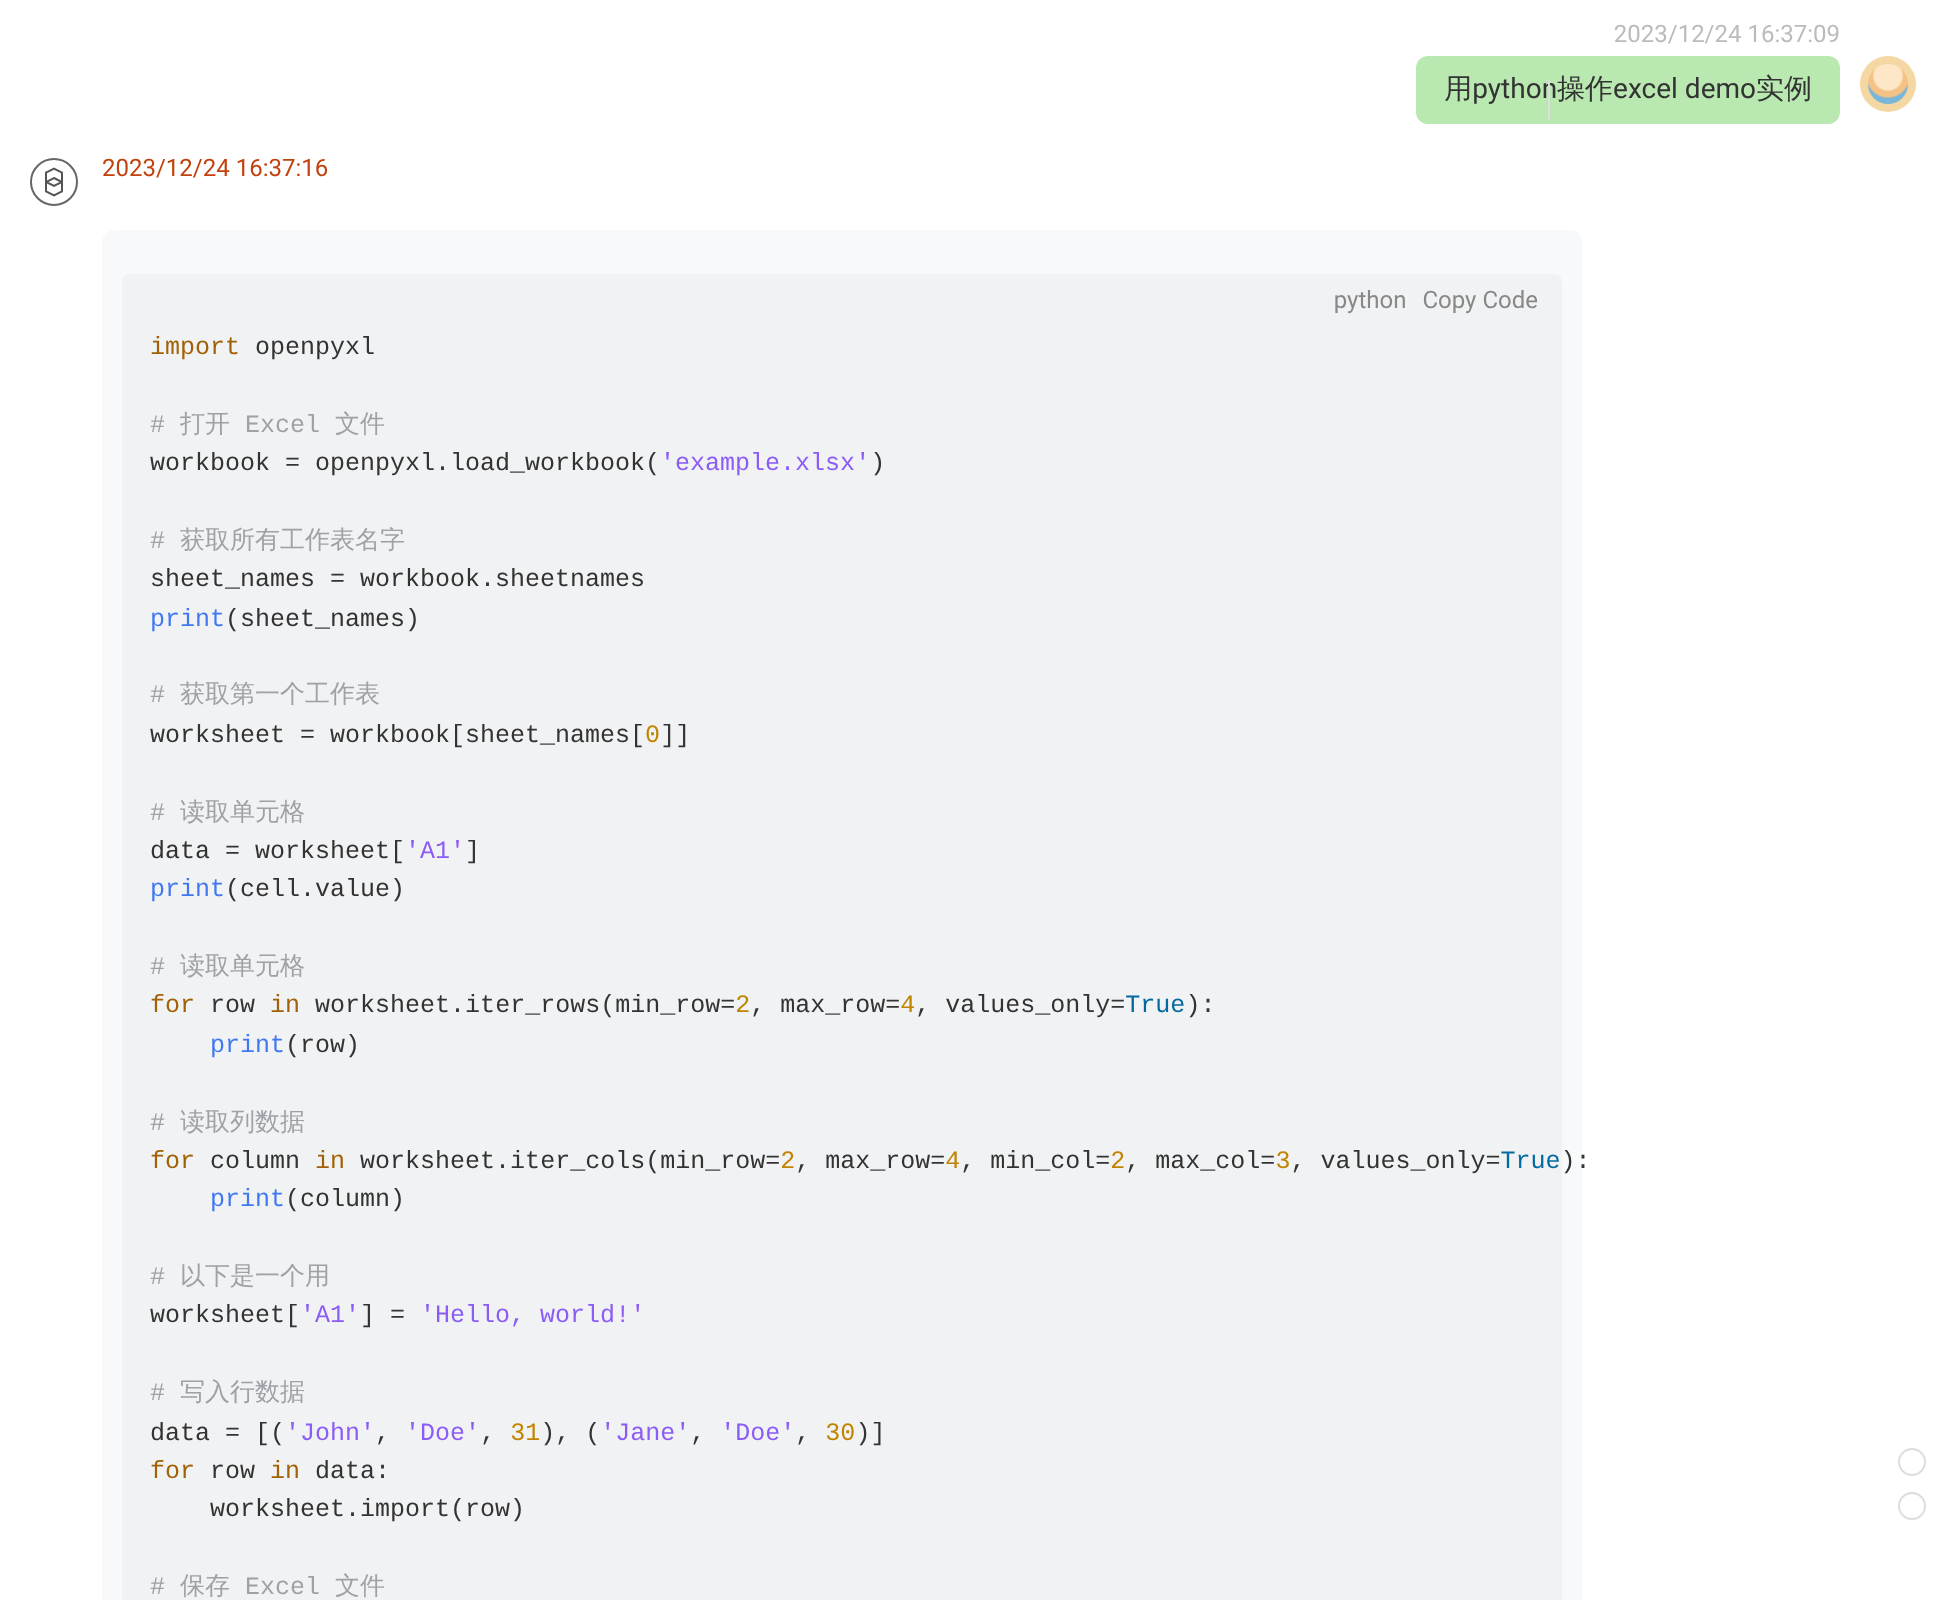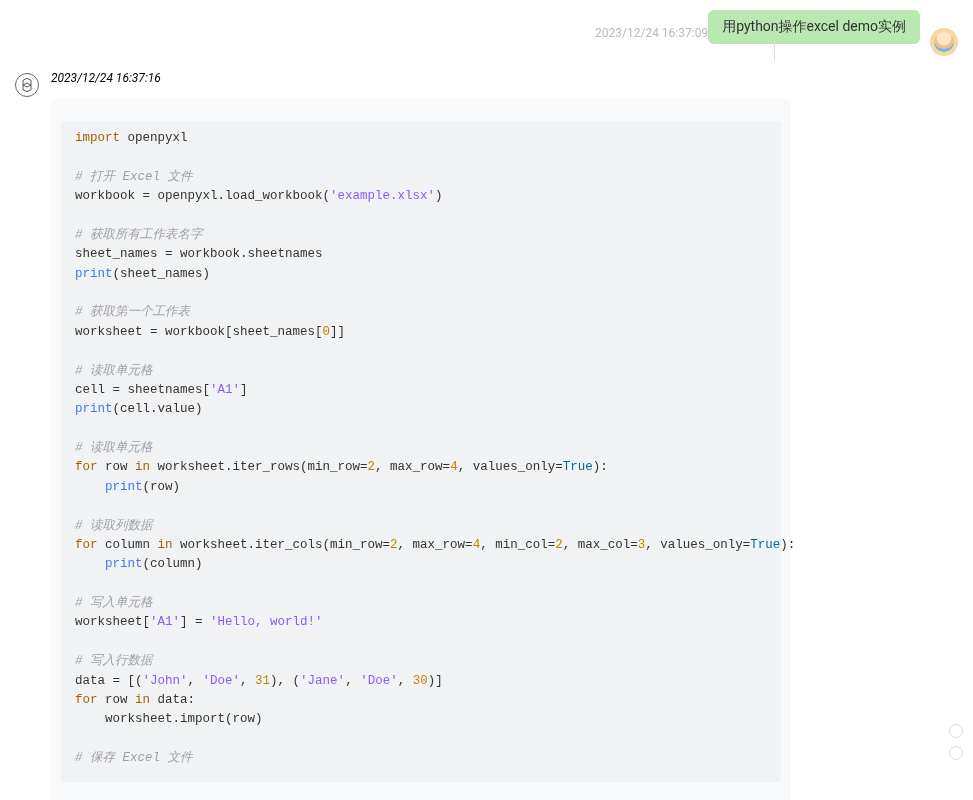--- a/index.html
+++ b/index.html
@@ -22,21 +22,21 @@
     }
     .user-message-row {
       display: flex;
       justify-content: flex-end;
       align-items: flex-start;
       margin-bottom: 15px;
       gap: 10px;
     }
     .user-message-block {
       display: flex;
-      flex-direction: row;
+      flex-direction: column;
       align-items: flex-end;
     }
     .timestamp {
       font-size: 12px;
       color: #bbb;
       margin-bottom: 4px;
     }
     .user-bubble {
       background: #b9e8b0;
       color: #333;
@@ -81,23 +81,22 @@
     .assistant-avatar svg {
       width: 16px;
       height: 16px;
     }
     .assistant-content {
       flex: 1;
       max-width: 740px;
     }
     .assistant-timestamp {
       font-size: 12px;
-      color: #000000;
-      margin-bottom: 14px;
-      font-style: italic;
+      color: #c2410c;
+      margin-bottom: 24px;
     }
     .response-body {
       background: #f8f9fa;
       border-radius: 6px;
       padding: 12px 14px;
     }
     .response-text {
       font-size: 14px;
       line-height: 1.6;
       margin-bottom: 10px;
@@ -128,21 +127,21 @@
     .code-content {
       padding: 8px 14px 14px;
       font-family: "SFMono-Regular", Consolas, "Liberation Mono", Menlo, monospace;
       font-size: 12.5px;
       line-height: 1.55;
       white-space: pre;
       color: #333;
     }
     .kw { color: #a16207; }
     .str { color: #8b5cf6; }
-    .cmt { color: #a0a1a7; font-style: italic; }
+    .cmt { color: #a0a1a7; }
     .num { color: #c18401; }
     .bool { color: #0369a1; }
     .fn { color: #4078f2; }
     .side-indicator {
       position: absolute;
       right: 10px;
       bottom: 40px;
       display: flex;
       flex-direction: column;
       gap: 8px;
@@ -185,45 +184,49 @@
       <svg viewBox="0 0 24 24" fill="none" stroke="#555" stroke-width="1.5">
         <path d="M12 2 L18 5 L18 12 L12 15 L6 12 L6 5 Z M12 9 L18 12 L18 19 L12 22 L6 19 L6 12 Z" stroke="#555" fill="none"></path>
       </svg>
     </div>
     <div class="assistant-content">
       <div class="assistant-timestamp">2023/12/24 16:37:16</div>
 
       <div class="response-body">
 
         <div class="code-block">
+          <div class="code-header">
+            <span class="code-lang">python</span>
+            <span class="copy-btn">Copy Code</span>
+          </div>
           <div class="code-content"><span class="kw">import</span><span> openpyxl</span>
 
 <span class="cmt"># 打开 Excel 文件</span>
 <span>workbook = openpyxl.load_workbook(</span><span class="str">'example.xlsx'</span><span>)</span>
 
 <span class="cmt"># 获取所有工作表名字</span>
 <span>sheet_names = workbook.sheetnames</span>
 <span class="fn">print</span><span>(sheet_names)</span>
 
 <span class="cmt"># 获取第一个工作表</span>
 <span>worksheet = workbook[sheet_names[</span><span class="num">0</span><span>]]</span>
 
 <span class="cmt"># 读取单元格</span>
-<span>cell = sheetnames[</span><span class="str">'A1'</span><span>]</span>
+<span>data = worksheet[</span><span class="str">'A1'</span><span>]</span>
 <span class="fn">print</span><span>(cell.value)</span>
 
 <span class="cmt"># 读取单元格</span>
 <span class="kw">for</span><span> row </span><span class="kw">in</span><span> worksheet.iter_rows(min_row=</span><span class="num">2</span><span>, max_row=</span><span class="num">4</span><span>, values_only=</span><span class="bool">True</span><span>):</span>
     <span class="fn">print</span><span>(row)</span>
 
 <span class="cmt"># 读取列数据</span>
 <span class="kw">for</span><span> column </span><span class="kw">in</span><span> worksheet.iter_cols(min_row=</span><span class="num">2</span><span>, max_row=</span><span class="num">4</span><span>, min_col=</span><span class="num">2</span><span>, max_col=</span><span class="num">3</span><span>, values_only=</span><span class="bool">True</span><span>):</span>
     <span class="fn">print</span><span>(column)</span>
 
-<span class="cmt"># 写入单元格</span>
+<span class="cmt"># 以下是一个用</span>
 <span>worksheet[</span><span class="str">'A1'</span><span>] = </span><span class="str">'Hello, world!'</span>
 
 <span class="cmt"># 写入行数据</span>
 <span>data = [(</span><span class="str">'John'</span><span>, </span><span class="str">'Doe'</span><span>, </span><span class="num">31</span><span>), (</span><span class="str">'Jane'</span><span>, </span><span class="str">'Doe'</span><span>, </span><span class="num">30</span><span>)]</span>
 <span class="kw">for</span><span> row </span><span class="kw">in</span><span> data:</span>
 <span>    worksheet.import(row)</span>
 
 <span class="cmt"># 保存 Excel 文件</span>
 </div>
         </div>

